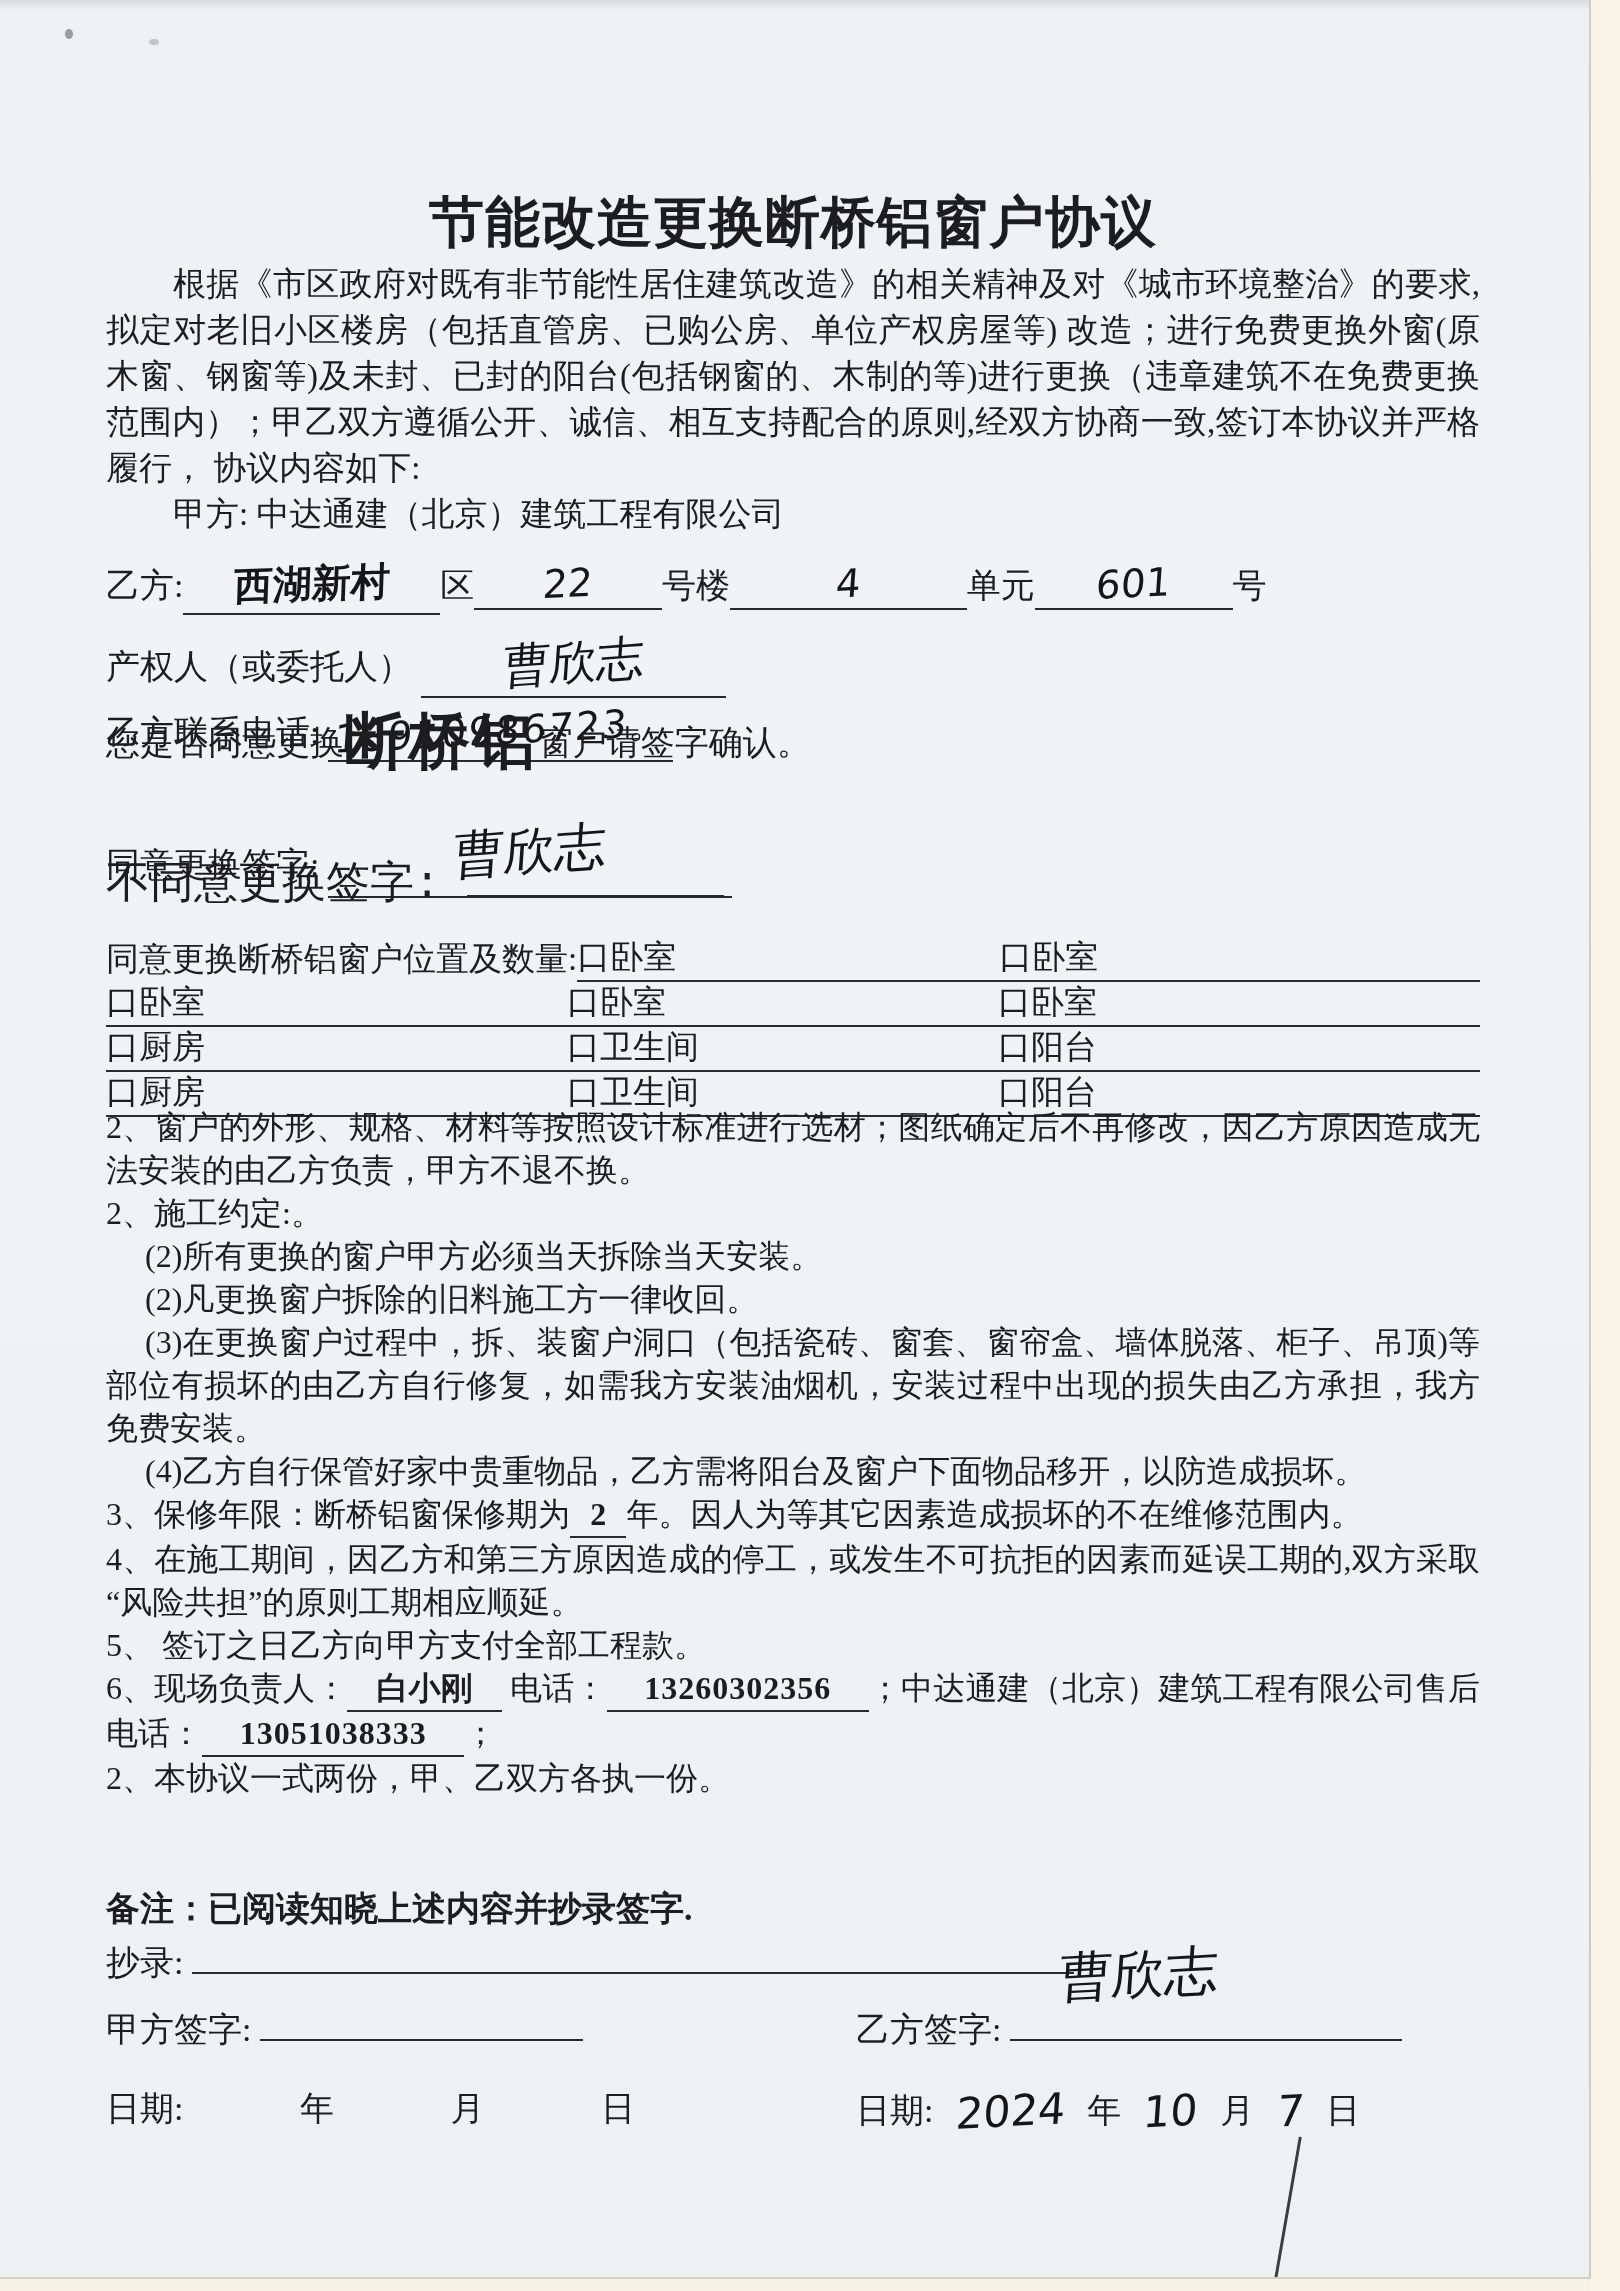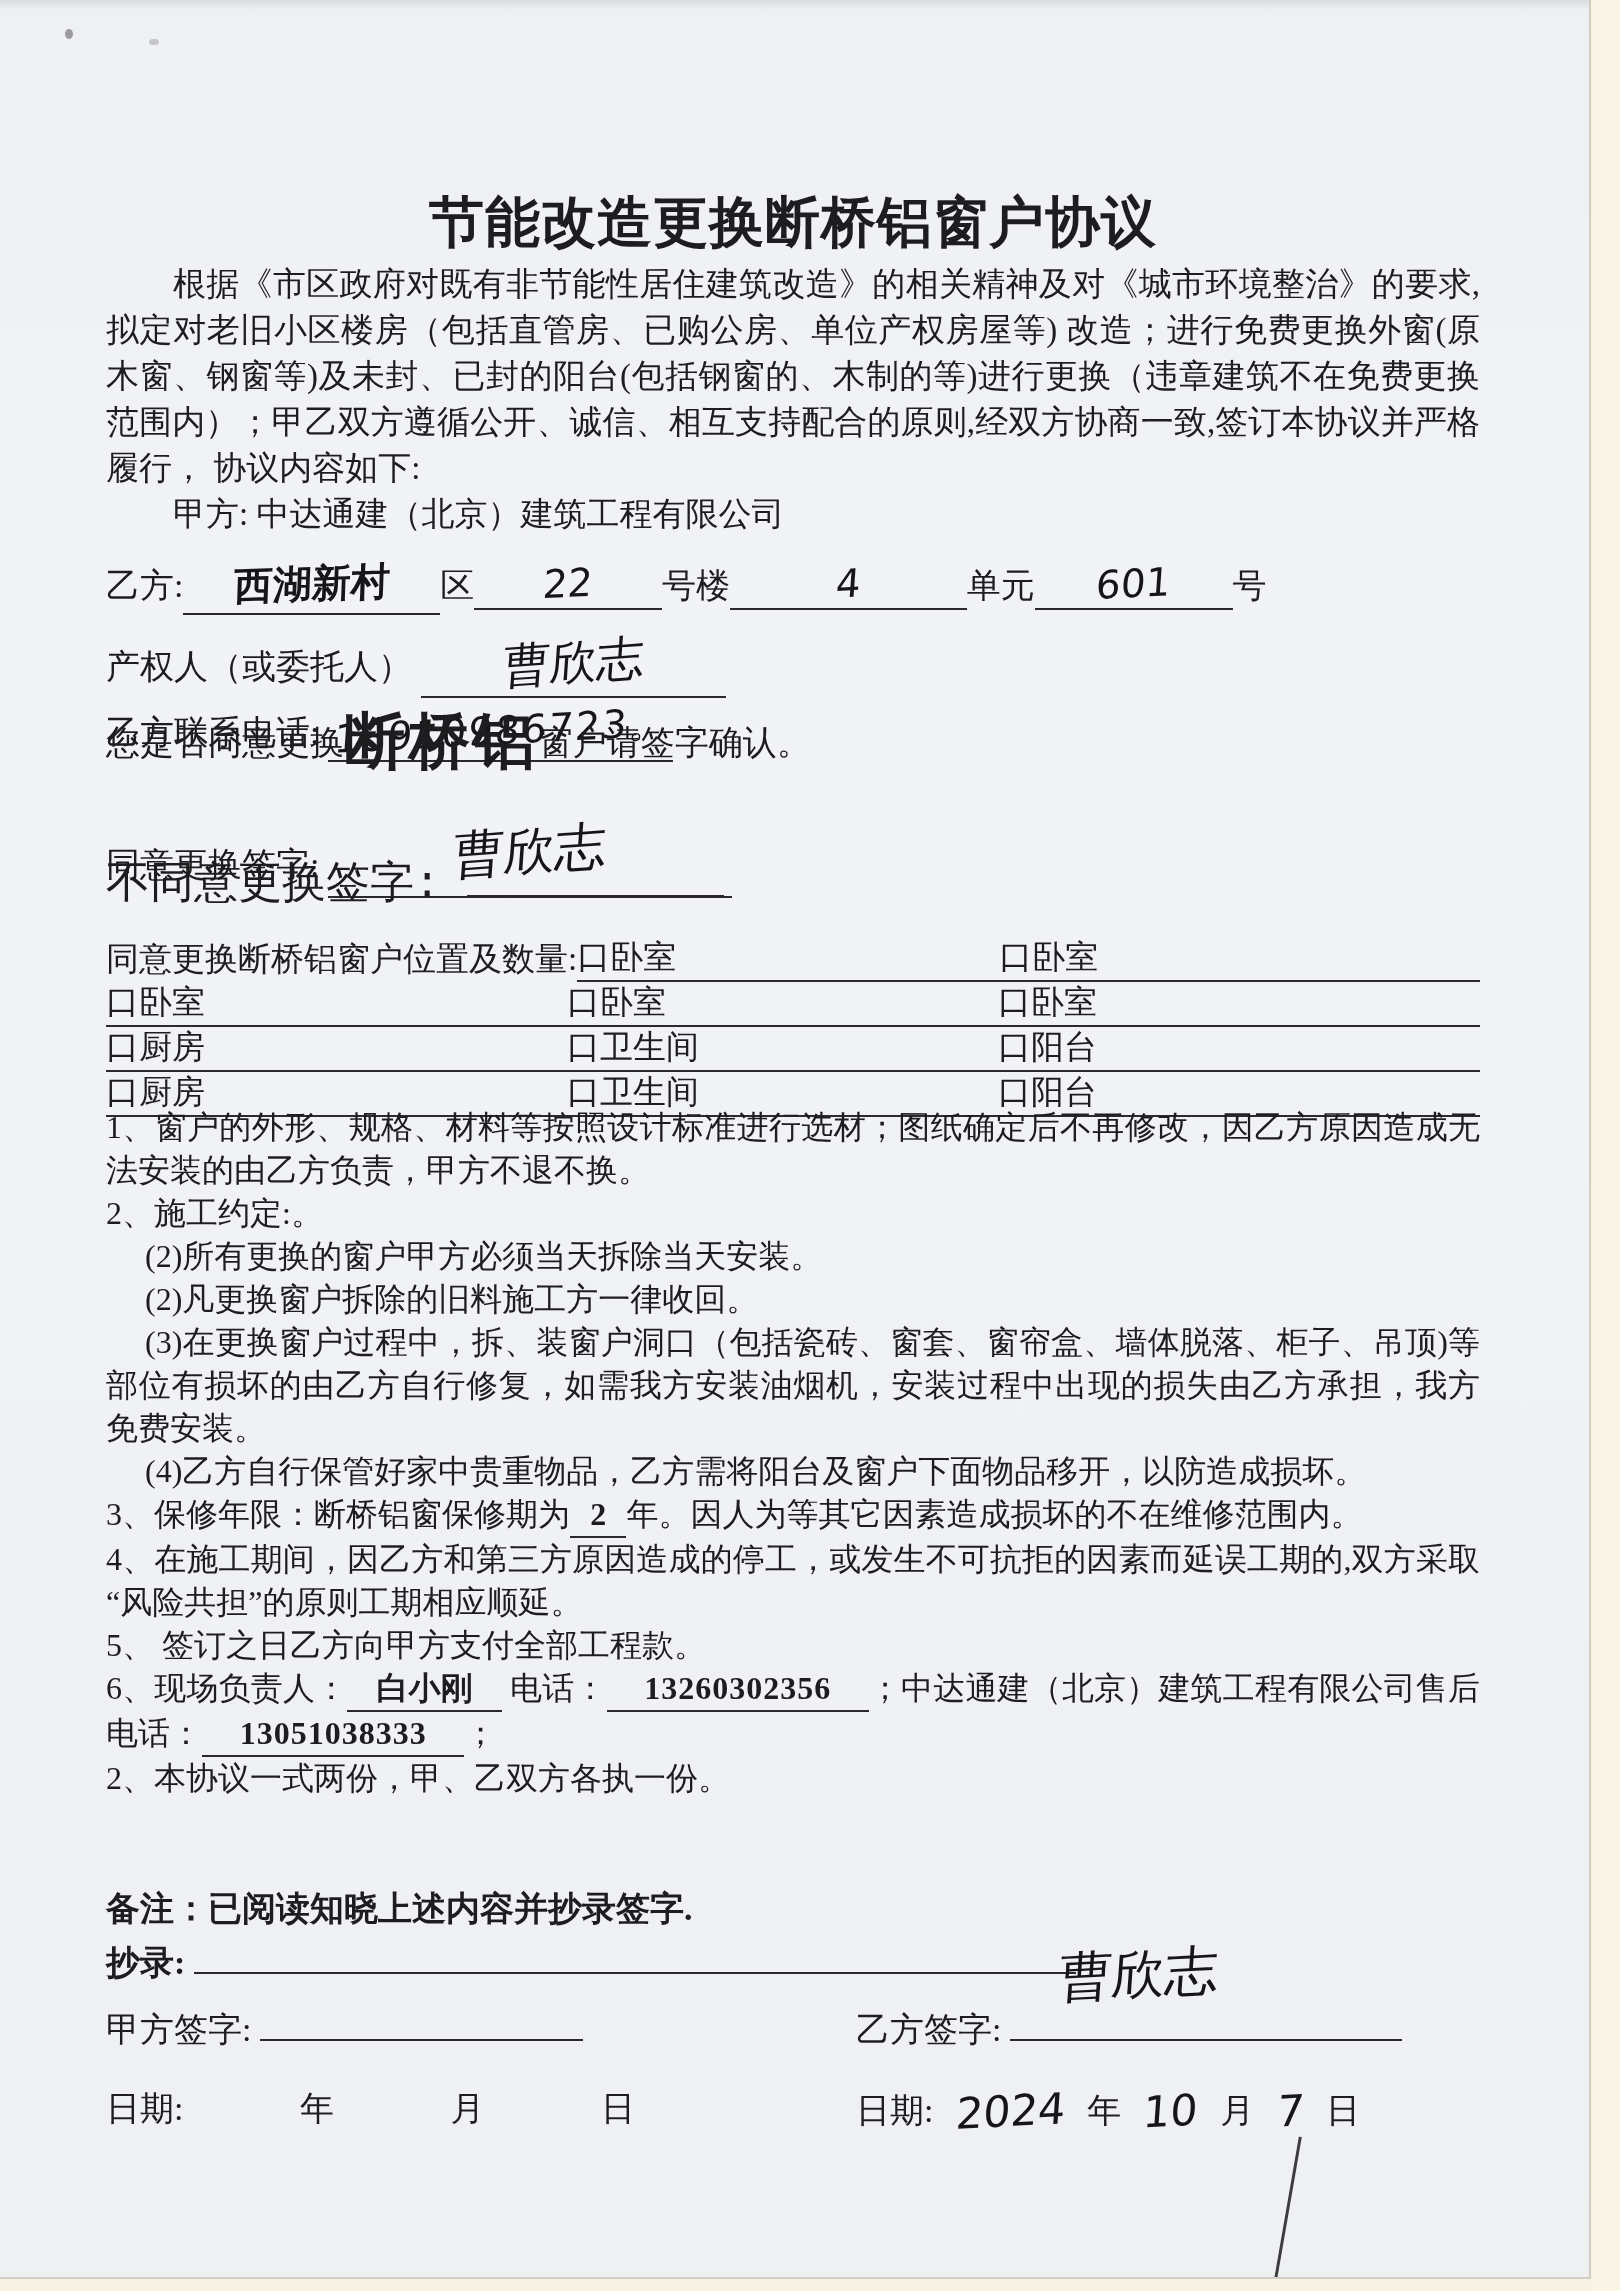--- a/index.html
+++ b/index.html
@@ -64,21 +64,21 @@
   .clauses{top:1106px;font-size:32px;line-height:43px;text-align:justify;}
   .clauses p{margin:0;}
   .clauses p.sub{text-indent:39px;}
   .uval{display:inline-block;border-bottom:2.9px solid #2a2a2c;padding:0 13.7px 0 13.7px;
     font-weight:bold;text-align:center;}
   .c3-num{min-width:29px;}
   .person{min-width:127px;}
   .pnum{min-width:235px;letter-spacing:1px;}
 
   .remark{top:1886px;font-size:34px;font-weight:bold;}
-  .copyline{top:1933px;font-size:34px;font-weight:bold;}
+  .copyline{top:1933px;font-size:34px;font-weight:normal;}
   .copy-blank{display:inline-block;width:882px;border-bottom:2.9px solid #2a2a2c;height:39px;vertical-align:baseline;}
 
   .signrow{top:2000px;font-size:34px;display:flex;}
   .sign-left{width:750px;}
   .sign-blank{display:inline-block;width:323px;border-bottom:2.9px solid #2a2a2c;height:39px;vertical-align:baseline;position:relative;}
   .sign-blank-b{width:392px;}
   .sig-b{position:absolute;left:49px;top:-61px;font-size:53px;white-space:nowrap;}
 
   .daterow{top:2086px;font-size:34px;display:flex;align-items:flex-start;}
   .date-left{width:750px;}
@@ -151,21 +151,21 @@
       <span class="c3">口阳台</span>
     </div>
     <div class="loc-row">
       <span class="c1">口厨房</span>
       <span class="c2">口卫生间</span>
       <span class="c3">口阳台</span>
     </div>
   </div>
 
   <div class="sec clauses">
-    <p>1、窗户的外形、规格、材料等按照设计标准进行选材；图纸确定后不再修改，因乙方原因造成无法安装的由乙方负责，甲方不退不换。</p>
+    <p>2、窗户的外形、规格、材料等按照设计标准进行选材；图纸确定后不再修改，因乙方原因造成无法安装的由乙方负责，甲方不退不换。</p>
     <p>2、施工约定:。</p>
     <p class="sub">(2)所有更换的窗户甲方必须当天拆除当天安装。</p>
     <p class="sub">(2)凡更换窗户拆除的旧料施工方一律收回。</p>
     <p class="sub">(3)在更换窗户过程中，拆、装窗户洞口（包括瓷砖、窗套、窗帘盒、墙体脱落、柜子、吊顶)等部位有损坏的由乙方自行修复，如需我方安装油烟机，安装过程中出现的损失由乙方承担，我方免费安装。</p>
     <p class="sub">(4)乙方自行保管好家中贵重物品，乙方需将阳台及窗户下面物品移开，以防造成损坏。</p>
     <p><span>3、保修年限：断桥铝窗保修期为</span><span class="uval c3-num">2</span><span>年。因人为等其它因素造成损坏的不在维修范围内。</span></p>
     <p>4、在施工期间，因乙方和第三方原因造成的停工，或发生不可抗拒的因素而延误工期的,双方采取“风险共担”的原则工期相应顺延。</p>
     <p>5、 签订之日乙方向甲方支付全部工程款。</p>
     <p><span>6、现场负责人：</span><span class="uval person">白小刚</span> <span>电话：</span><span class="uval pnum">13260302356</span><span>；中达通建（北京）建筑工程有限公司售后电话：</span><span class="uval pnum">13051038333</span><span>；</span></p>
     <p>2、本协议一式两份，甲、乙双方各执一份。</p>

